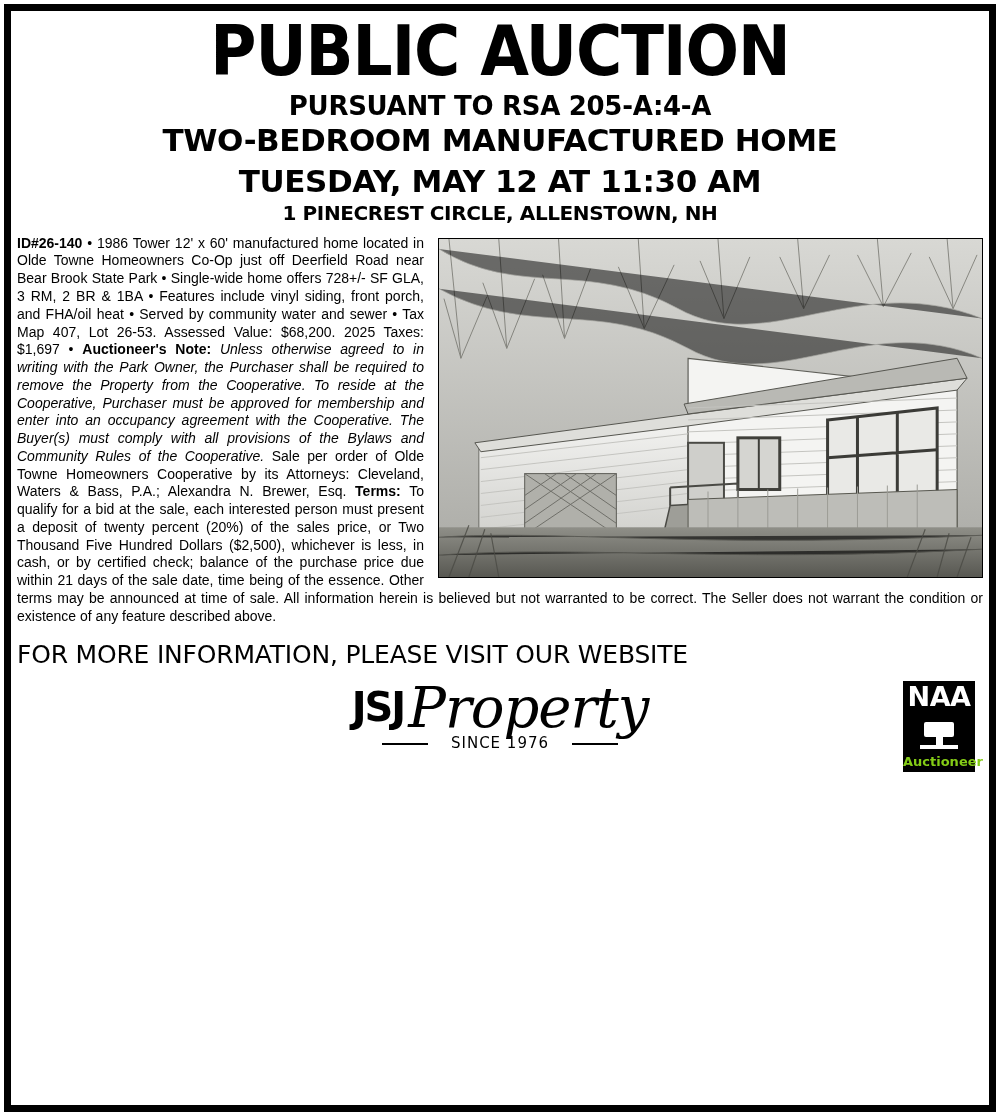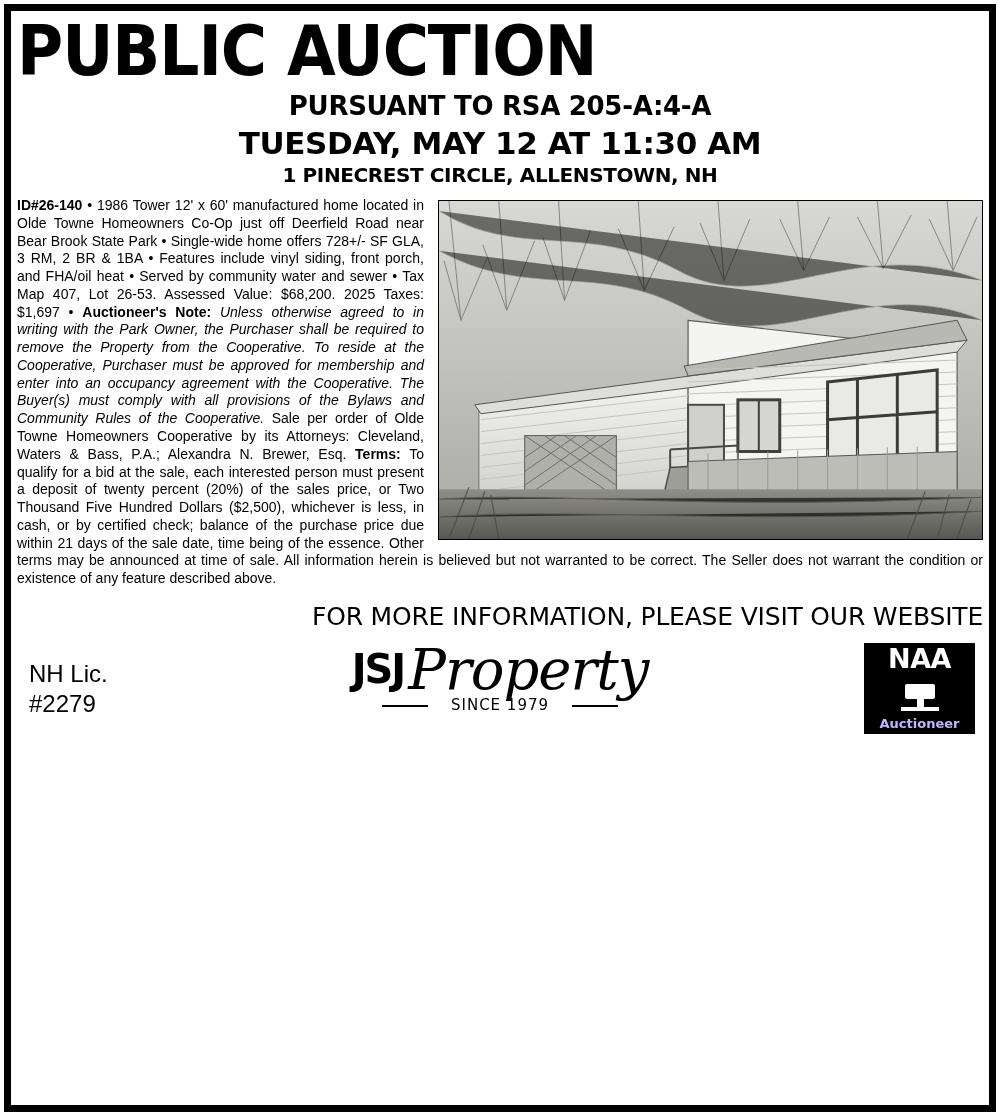--- a/index.html
+++ b/index.html
@@ -26,20 +26,21 @@
     box-sizing: border-box;
   }
   .inner {
     position: absolute;
     left: 17px; top: 14px; right: 17px; bottom: 12px;
     box-sizing: border-box;
   }
 
   
   .headline {
+    text-align: center;
     font-weight: bold;
     font-size: 70px;
     line-height: 0.95;
     letter-spacing: -1px;
     margin: 4px 0 0 0;
     font-family: "DejaVu Sans", sans-serif;
     font-stretch: condensed;
   }
   .sub1, .sub2, .sub3, .sub4 {
     text-align: center;
@@ -90,21 +91,21 @@
     overflow: hidden;
     background: #9a9a96;
   }
   .photo svg { display:block; width:100%; height:100%; }
 
   .b { font-weight: bold; }
   .i { font-style: italic; }
 
   
   .more-info {
-    text-align: right;
+    text-align: left;
     font-size: 25px;
     font-weight: 500;
     margin-top: 14px;
     letter-spacing: -0.2px;
     font-family: "DejaVu Sans", sans-serif;
   }
   .footer {
     position: relative;
     margin-top: 6px;
     height: 140px;
@@ -168,21 +169,21 @@
     font-family: "DejaVu Sans", sans-serif;
     font-weight: bold;
     font-size: 33px;
     letter-spacing: -0.5px;
   }
   .phone-row .dot { font-size: 22px; margin: 0 10px; }
   .naa {
     position: absolute;
     right: 8px;
     top: 6px;
-    width: 111px;
+    width: 72px;
     text-align: center;
   }
   .naa-block {
     background: #000;
     color: #fff;
     font-family: "DejaVu Sans", sans-serif;
     font-weight: bold;
     font-size: 27px;
     letter-spacing: -0.5px;
     padding: 2px 0 3px 0;
@@ -194,38 +195,39 @@
     position: relative;
   }
   .gavel {
     position: absolute;
     left: 50%;
     top: 6px;
     transform: translateX(-50%);
   }
   .naa-word {
     background: #000;
-    color: #c4b5fd;
+    color: #84cc16;
     font-family: "DejaVu Sans", sans-serif;
     font-weight: bold;
     font-size: 13px;
     padding: 1px 0 3px 0;
     letter-spacing: 0px;
   }
 </style>
 </head>
 <body>
 
 <div class="page">
   <div class="border-outer"></div>
   <div class="inner">
 
     <div>
       <div class="headline">PUBLIC AUCTION</div>
       <div class="sub1">PURSUANT TO RSA 205-A:4-A</div>
+      <div class="sub2">TWO-BEDROOM MANUFACTURED HOME</div>
       <div class="sub3">TUESDAY, MAY 12 AT 11:30 AM</div>
       <div class="sub4">1 PINECREST CIRCLE, ALLENSTOWN, NH</div>
     </div>
 
     <div class="body-wrap">
 
       <div class="photo">
         <svg viewBox="0 0 545 340" preserveAspectRatio="none">
           <defs>
             <linearGradient id="sky" x1="0" y1="0" x2="0" y2="1">
@@ -299,30 +301,26 @@
           </g>
         </svg>
       </div>
 
       <p style="margin:0;"><span class="b">ID#26-140</span><span> • 1986 Tower 12' x 60' manufactured home located in Olde Towne Homeowners Co-Op just off Deerfield Road near Bear Brook State Park • Single-wide home offers 728+/- SF GLA, 3 RM, 2 BR &amp; 1BA • Features include vinyl siding, front porch, and FHA/oil heat • Served by community water and sewer • Tax Map 407, Lot 26-53. Assessed Value: $68,200. 2025 Taxes: $1,697 • </span><span class="b">Auctioneer's Note:</span><span class="i"> Unless otherwise agreed to in writing with the Park Owner, the Purchaser shall be required to remove the Property from the Cooperative. To reside at the Cooperative, Purchaser must be approved for membership and enter into an occupancy agreement with the Cooperative. The Buyer(s) must comply with all provisions of the Bylaws and Community Rules of the Cooperative.</span><span> Sale per order of Olde Towne Homeowners Cooperative by its Attorneys: Cleveland, Waters &amp; Bass, P.A.; Alexandra N. Brewer, Esq. </span><span class="b">Terms:</span><span> To qualify for a bid at the sale, each interested person must present a deposit of twenty percent (20%) of the sales price, or Two Thousand Five Hundred Dollars ($2,500), whichever is less, in cash, or by certified check; balance of the purchase price due within 21 days of the sale date, time being of the essence. Other terms may be announced at time of sale. All information herein is believed but not warranted to be correct. The Seller does not warrant the condition or existence of any feature described above.</span></p>
     </div>
 
     <div class="more-info">FOR MORE INFORMATION, PLEASE VISIT OUR WEBSITE</div>
 
     <div class="footer">
-      <div class="lic">
-        <div>NH Lic.</div>
-        <div>#2279</div>
-      </div>
 
       <div class="logo-area">
         <div class="logo-row">
           <span class="jsj">JSJ</span><span class="auctions-script">Property</span>
         </div>
-        <div class="since">SINCE 1979</div>
+        <div class="since">SINCE 1976</div>
       </div>
 
       <div class="naa">
         <div class="naa-block">NAA</div>
         <div class="naa-mid">
           <svg class="gavel" width="46" height="32" viewBox="0 0 46 32">
             <rect x="8" y="3" width="30" height="15" rx="2" fill="#ffffff"></rect>
             <rect x="20" y="16" width="7" height="12" fill="#ffffff"></rect>
             <rect x="4" y="26" width="38" height="4" fill="#ffffff"></rect>
           </svg>

